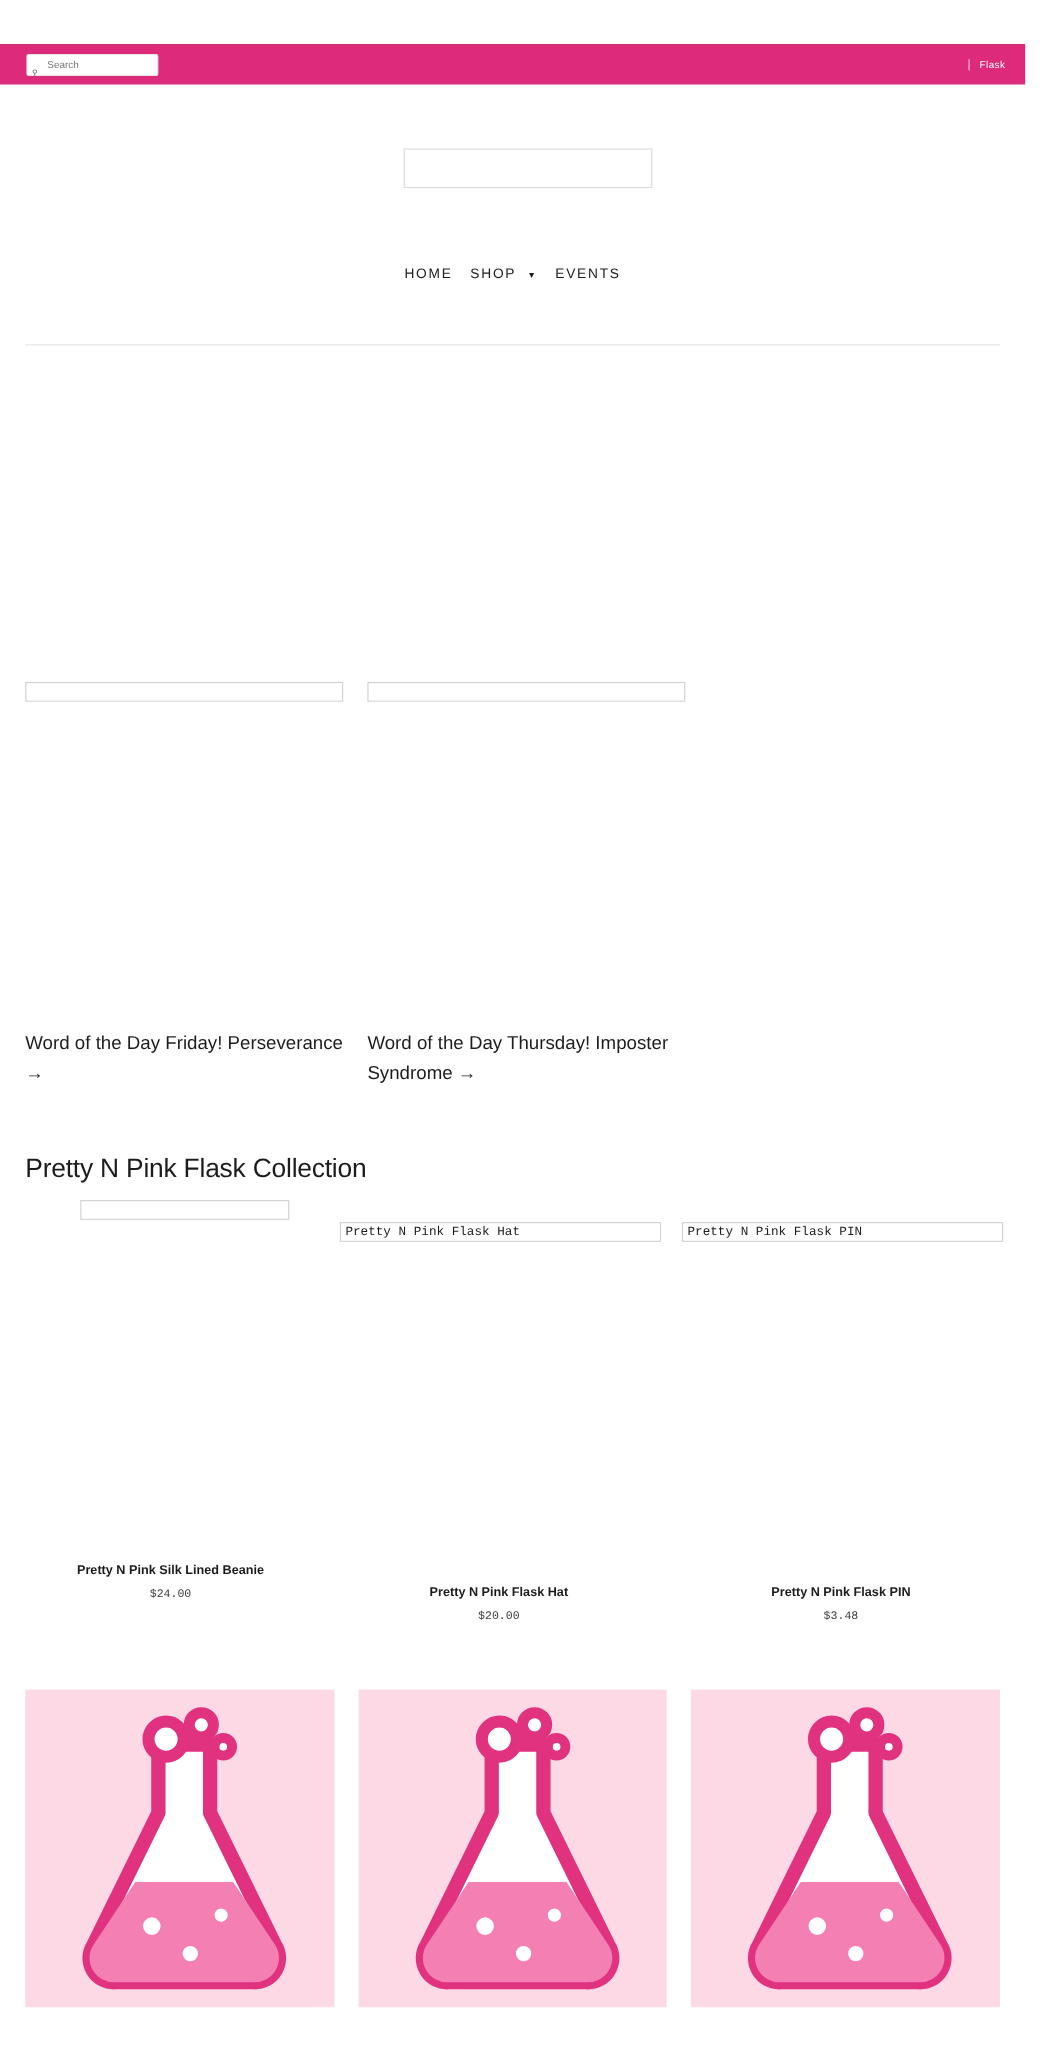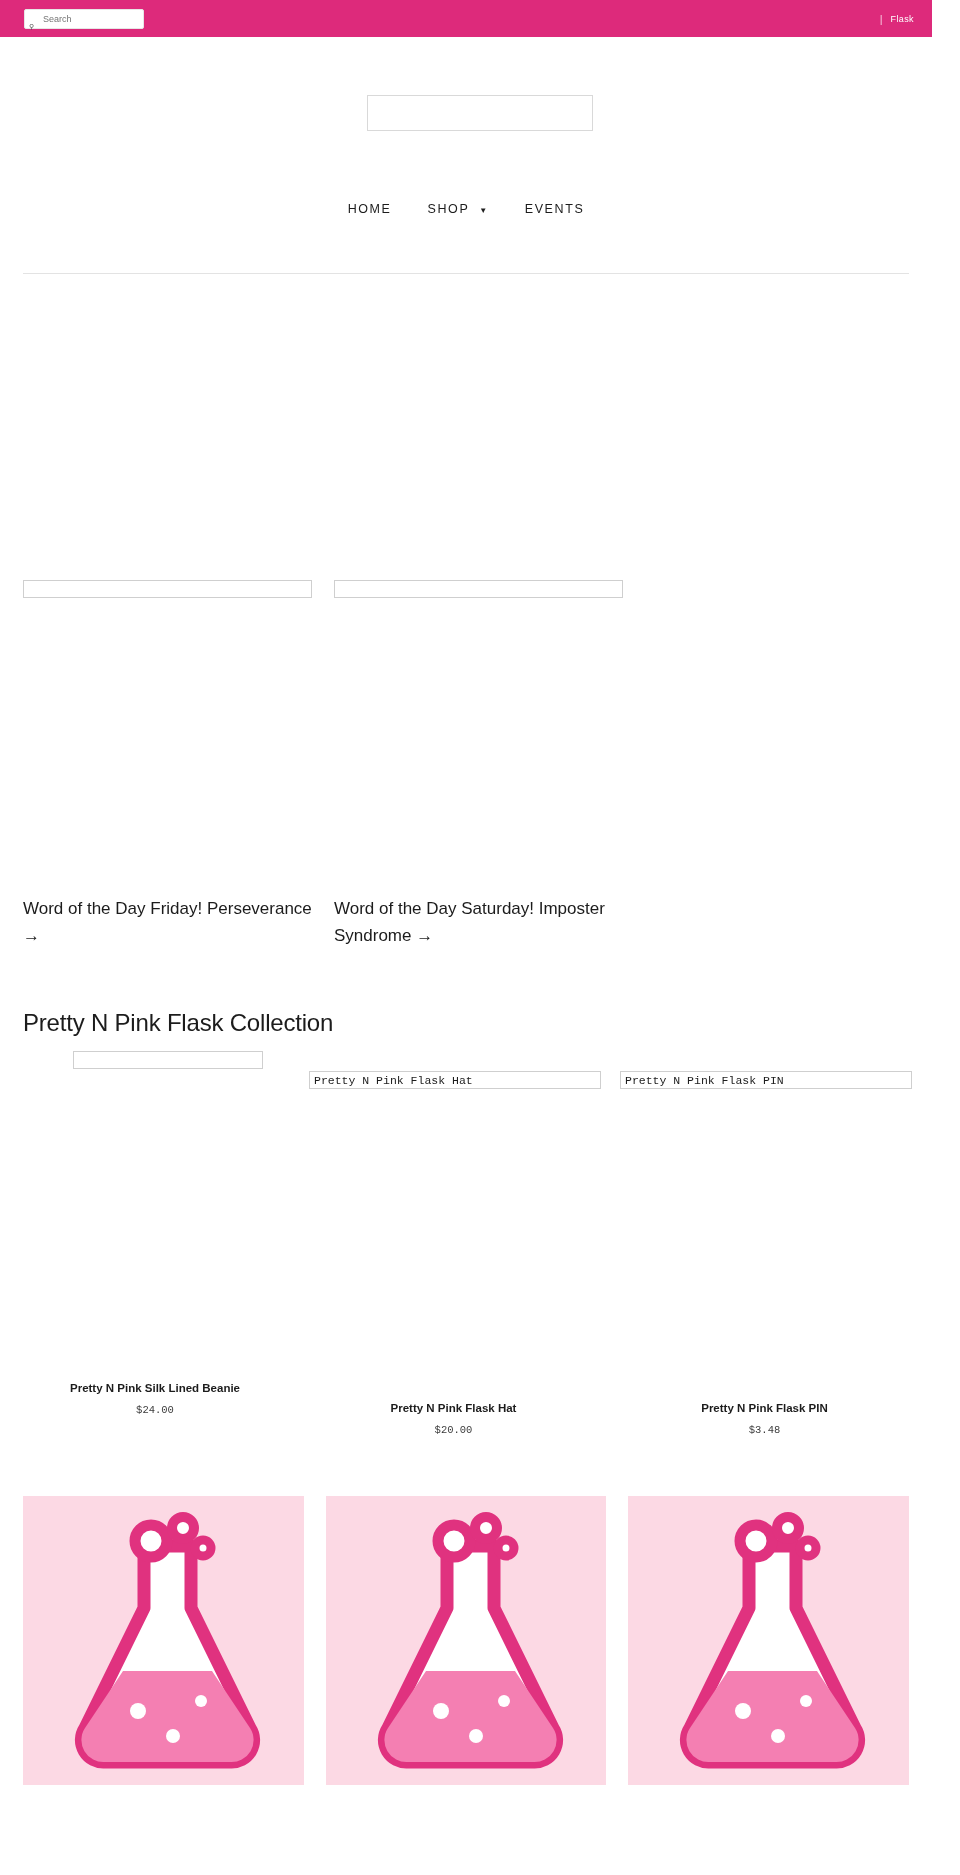--- a/index.html
+++ b/index.html
@@ -4,21 +4,21 @@
 <style>
   * { box-sizing: border-box; }
   html, body {
     margin: 0;
     padding: 0;
     width: 960px;
     background: #ffffff;
     font-family: "Liberation Sans", sans-serif;
     color: #1c1c1c;
   }
-  .page { width: 932px; position: relative; }
+  .page { width: 932px; position: relative; margin-top: 40px; }
 
   
   .topbar {
     height: 37px;
     background: #dd2a7b;
     display: flex;
     align-items: center;
     padding: 0 8px;
     position: relative;
   }
@@ -86,21 +86,21 @@
     background: #ffffff;
   }
   .mainnav {
     position: absolute;
     left: 0;
     right: 0;
     top: 165px;
     display: flex;
     justify-content: center;
     align-items: center;
-    gap: 36px;
+    gap: 16px;
   }
   .mainnav a {
     font-size: 12.5px;
     letter-spacing: 1.6px;
     color: #1c1c1c;
     text-decoration: none;
     font-family: "Liberation Sans", sans-serif;
   }
   .nav-caret {
     font-size: 8px;
@@ -257,21 +257,21 @@
         <span class="arrow">→</span>
       </div>
     </div>
 
     <div class="cell">
       <div class="article-frame">
         <span></span>
       </div>
       <div class="article-img-blank"></div>
       <div class="article-title">
-        <span>Word of the Day Saturday! Imposter Syndrome</span>
+        <span>Word of the Day Thursday! Imposter Syndrome</span>
         <span class="arrow">→</span>
       </div>
     </div>
 
 
   </div>
 
   <div class="collection-block">
     <h2 class="section-title">Pretty N Pink Flask Collection</h2>
 

